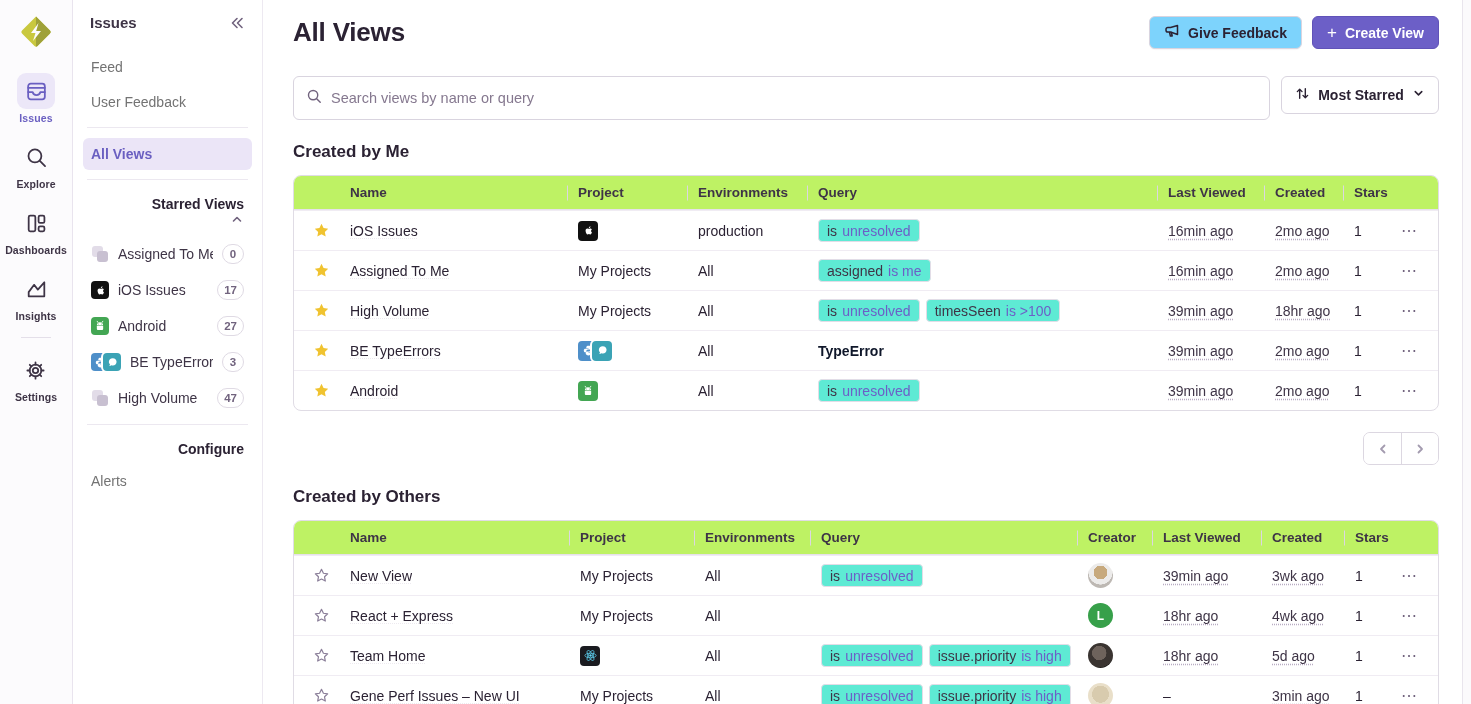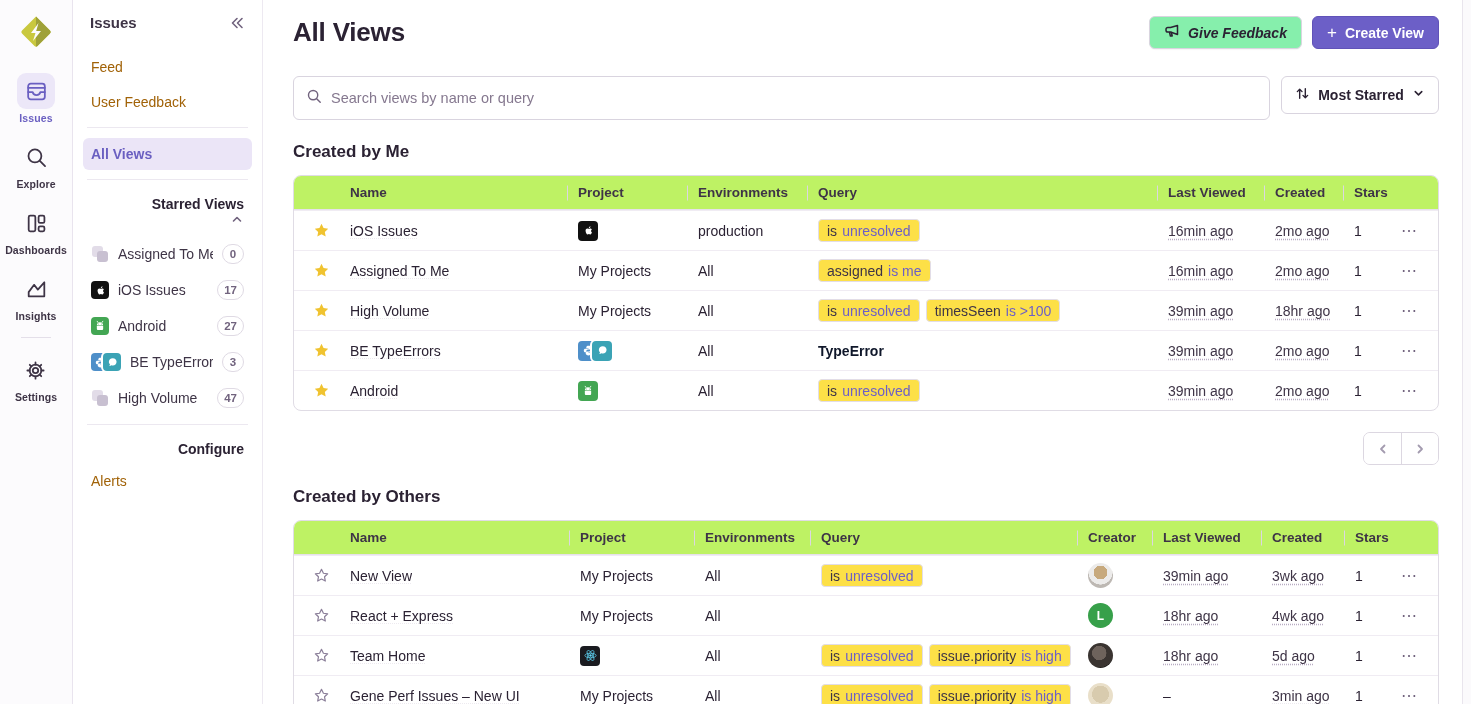--- a/index.html
+++ b/index.html
@@ -17,21 +17,21 @@
   .rail-item.active .ricon { background:#ECE7F8; }
   .rail-divider { width:30px; height:1px; background:#E4DFE9; margin:0 0 14px; }
   .ricon svg { stroke:#3E3446; }
   .rail-item.active .ricon svg { stroke:#6A5FC1; }
 
   
   .sidebar { width:190px; flex:0 0 190px; background:#FFFFFF; border-right:1px solid #EDE9F1; padding:12px 10px 0; font-size:14px; }
   .sb-title-row { display:flex; align-items:center; justify-content:space-between; padding:2px 7px 0; margin-bottom:20px; }
   .sb-title { font-size:15px; font-weight:700; color:#3E3446; }
   .sb-collapse { color:#71637E; cursor:pointer; display:flex; }
-  .sb-item { padding:8px 8px; border-radius:6px; color:#a16207; cursor:pointer; margin-bottom:3px; }
+  .sb-item { padding:8px 8px; border-radius:6px; color:#737373; cursor:pointer; margin-bottom:3px; }
   .sb-item.active { background:#EBE5F7; color:#6A5FC1; font-weight:700; }
   .sb-divider { height:1px; background:#ECE8F0; margin:9px 4px 10px; }
   .sb-section { display:flex; align-items:flex-end; justify-content:space-between; padding:6px 8px 8px; font-weight:700; color:#2B2233;flex-direction:column; }
   .sb-star-item { display:flex; align-items:center; gap:9px; padding:7px 8px; border-radius:6px; cursor:pointer; margin-bottom:2px; }
   .sb-star-item .slabel { flex:1; color:#3E3446; white-space:nowrap; overflow:hidden; }
   .count-pill { min-width:22px; height:20px; border:1px solid #DFDAE4; border-radius:10px; font-size:11.5px; font-weight:600; color:#71637E; display:flex; align-items:center; justify-content:center; padding:0 6px; background:#fff; }
 
   
   .pico { width:18px; height:18px; border-radius:4px; display:inline-flex; align-items:center; justify-content:center; flex:0 0 auto; position:relative; }
   .pico.sz20 { width:20px; height:20px; }
@@ -47,21 +47,21 @@
   .pico-pair .pico + .pico { margin-left:-6px; box-shadow:0 0 0 2px #fff; }
 
   
   .main { flex:1; position:relative; padding:0 32px 0 30px; background:#fff; }
   .scrollstrip { position:absolute; top:0; right:0; bottom:0; width:9px; background:#FBFAFC; border-left:1px solid #E9E5ED; }
 
   .title-row { margin-top:16px; display:flex; align-items:center; justify-content:space-between; }
   .page-title { font-size:26px; font-weight:800; color:#2B2233; letter-spacing:-.2px; }
   .title-actions { display:flex; gap:10px; }
   .btn { height:33px; border-radius:6px; font-size:14px; font-weight:700; padding:0 14px; display:inline-flex; align-items:center; gap:8px; cursor:pointer; font-family:inherit; }
-  .btn-default { background:#86efac; border:1px solid #D9D4DF; color:#2B2233; box-shadow:0 1px 1px rgba(43,34,51,.04);font-style:italic; }
+  .btn-default { background:#7dd3fc; border:1px solid #D9D4DF; color:#2B2233; box-shadow:0 1px 1px rgba(43,34,51,.04); }
   .btn-primary { background:#6C5FC7; border:1px solid #6052B8; color:#fff; }
   .btn-primary .plus { font-size:17px; font-weight:400; line-height:1; margin-top:-1px; }
 
   .search-row { margin-top:27px; display:flex; gap:11px; }
   .searchbox { flex:1; height:44px; border:1px solid #D9D4DF; border-radius:6px; display:flex; align-items:center; gap:9px; padding:0 12px; background:#fff; }
   .searchbox input { border:none; outline:none; flex:1; font-size:14.5px; font-family:inherit; color:#2B2233; background:transparent; }
   .searchbox input::placeholder { color:#85788F; }
   .sort-btn { width:158px; height:38px; border:1px solid #D9D4DF; border-radius:6px; background:#fff; display:flex; align-items:center; justify-content:center; gap:8px; font-size:14px; font-weight:700; color:#2B2233; cursor:pointer; }
 
   .sec-h { margin-top:22px; font-size:17px; font-weight:700; color:#2B2233; }
@@ -73,21 +73,21 @@
   .th { font-size:13.5px; font-weight:700; color:#3E3446; padding:0 2px; position:relative; white-space:nowrap; }
   .th.divided::before { content:""; position:absolute; left:-9px; top:50%; transform:translateY(-50%); width:1px; height:15px; background:#DCD6E1; }
   .tr { height:40px; border-top:1px solid #F0ECF3; font-size:14px; }
   .tr:first-of-type { border-top:none; }
   .cell { padding:0 2px; display:flex; align-items:center; min-width:0; }
   .cell-star { justify-content:center; cursor:pointer; }
   .name-link { color:#2B2233; text-decoration:underline dotted #B9ADC4; text-underline-offset:3px; cursor:pointer; white-space:nowrap; overflow:hidden; }
   .dt { color:#3E3446; text-decoration:underline dotted #B9ADC4; text-underline-offset:3px; white-space:nowrap; cursor:default; }
   .plainval { color:#2B2233; white-space:nowrap; }
   .qcell { gap:6px; overflow:hidden; flex-wrap:nowrap; white-space:nowrap; }
-  .chip { border:1px solid #E2DDE7; border-radius:4px; background:#fde047; padding:2.5px 8px; font-size:14px; display:inline-flex; gap:5px; white-space:nowrap; flex:0 0 auto; }
+  .chip { border:1px solid #E2DDE7; border-radius:4px; background:#5eead4; padding:2.5px 8px; font-size:14px; display:inline-flex; gap:5px; white-space:nowrap; flex:0 0 auto; }
   .ck { color:#3E3446; }
   .cv { color:#6C5FC7; }
   .qplain { color:#0f172a;font-weight:bold; }
   .dots-btn { color:#71637E; font-size:16px; letter-spacing:1px; cursor:pointer; background:none; border:none; font-family:inherit; }
   .avatar { width:25px; height:25px; border-radius:50%; flex:0 0 auto; }
   .avatar.letter-green { background:#37A04A; color:#fff; font-size:12px; font-weight:700; display:flex; align-items:center; justify-content:center; }
   .avatar.photo-a { background:radial-gradient(circle at 50% 38%, #C7A97D 0 34%, #ECEBEA 35% 60%, #BDB8B3 61%); }
   .avatar.photo-b { background:radial-gradient(circle at 45% 40%, #6E635C 0 35%, #3A3431 36% 70%, #23201E 71%); }
   .avatar.photo-c { background:radial-gradient(circle at 50% 45%, #D8CBAE 0 45%, #E9DFC9 46%); }
 

